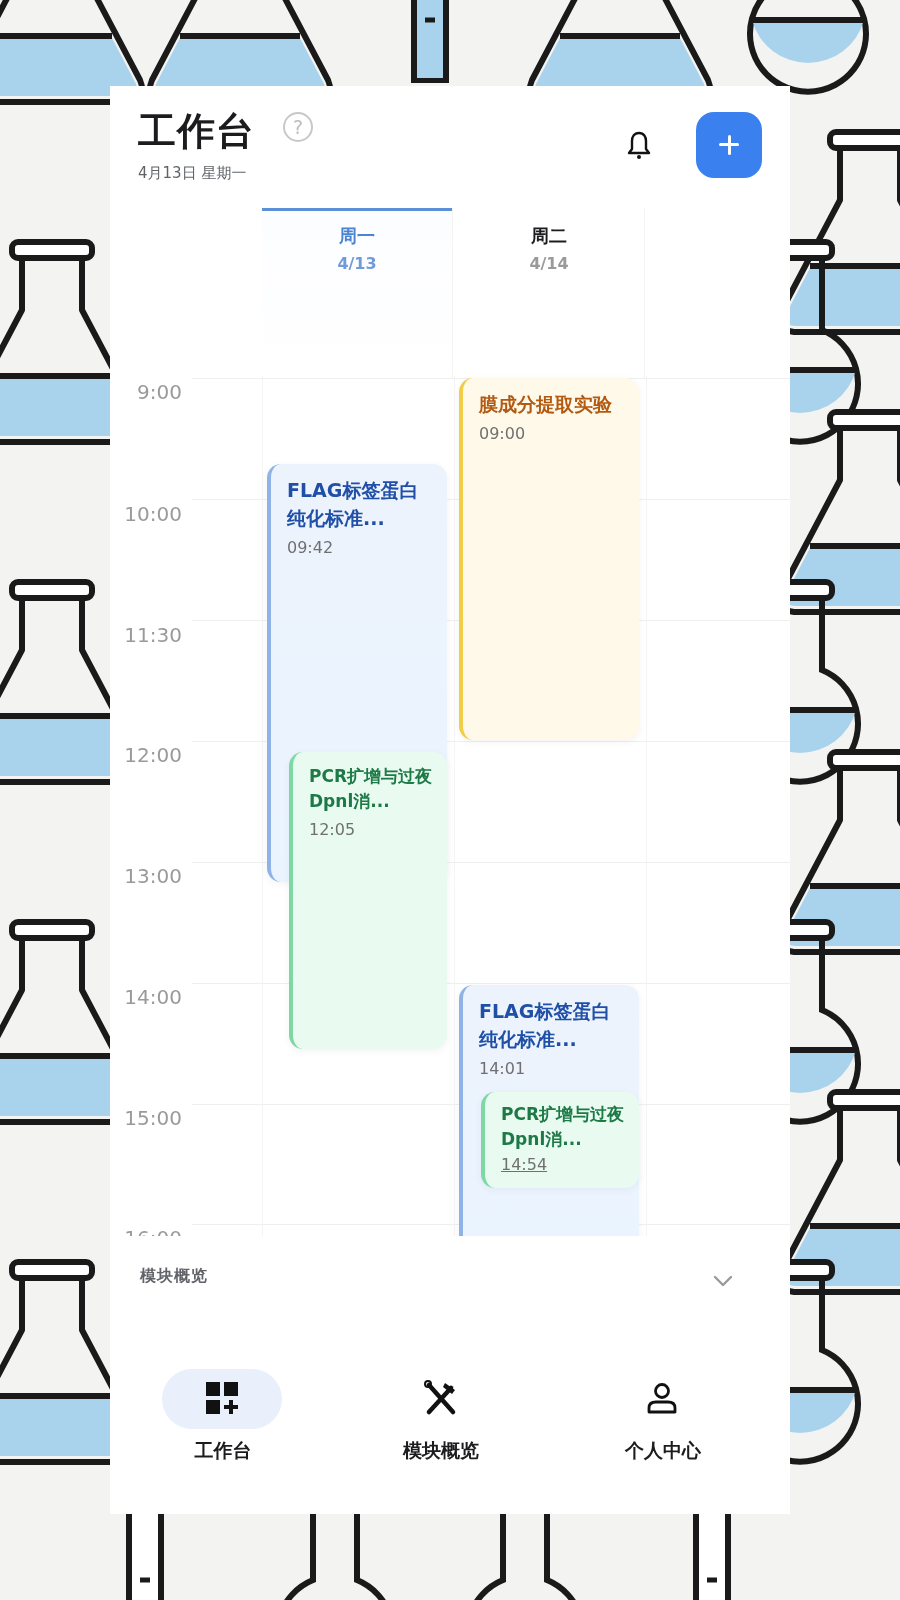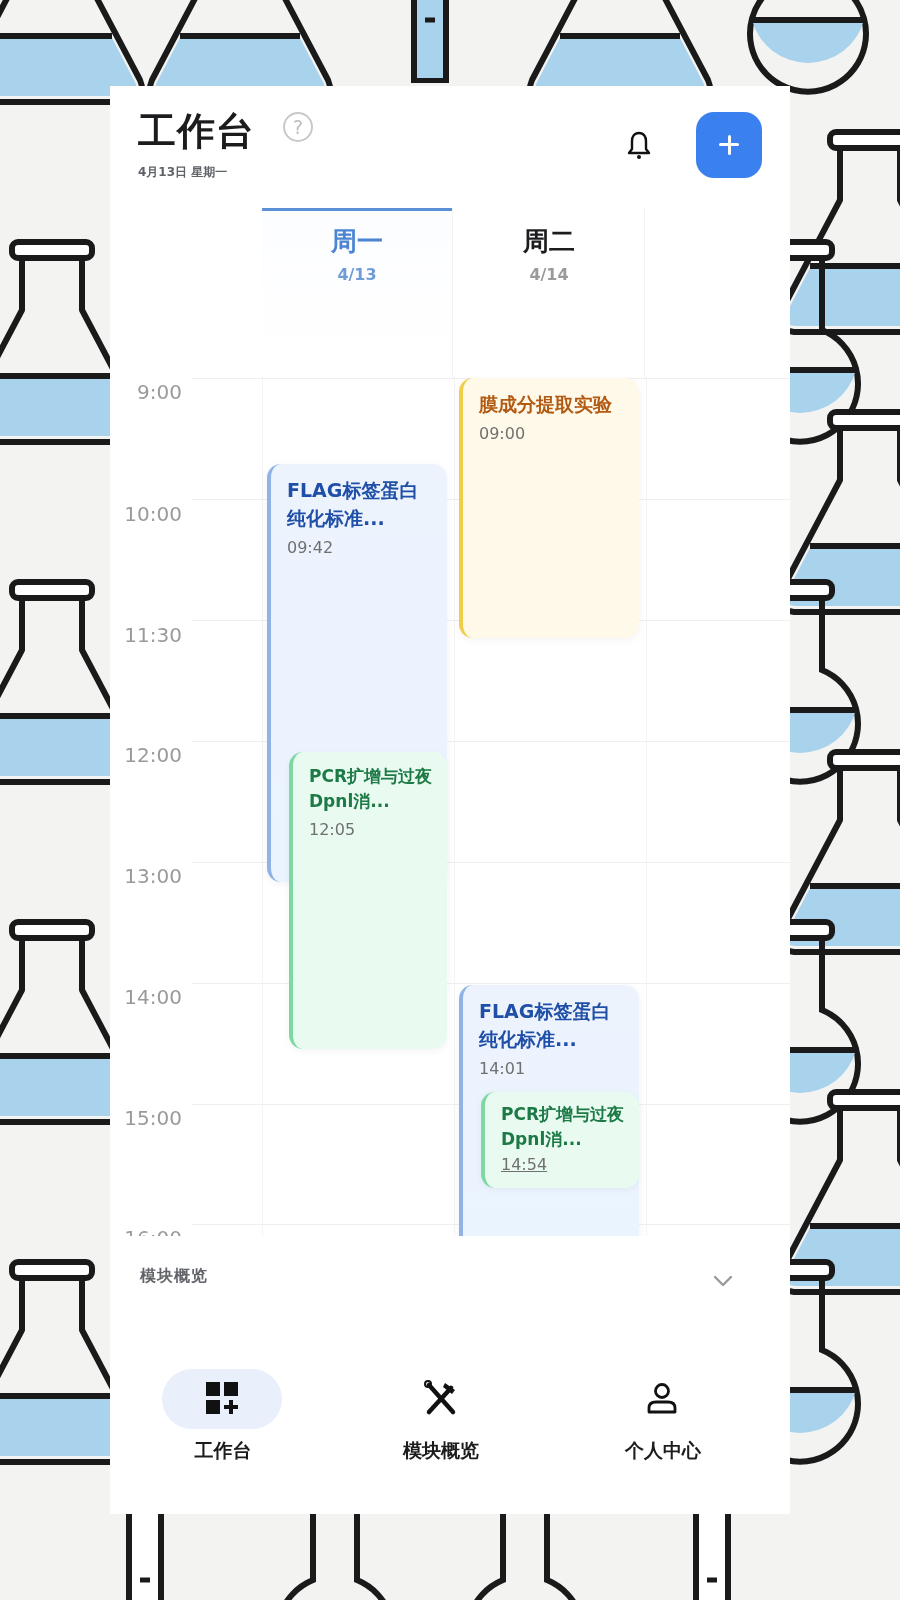--- a/index.html
+++ b/index.html
@@ -15,34 +15,34 @@
     background: #ffffff; overflow: hidden;
   }
 
   
   .title { position: absolute; left: 28px; top: 20px; font-size: 38px; font-weight: bold; color: #1c1c1e; letter-spacing: 1px; }
   .help-icon {
     position: absolute; left: 173px; top: 26px; width: 30px; height: 30px;
     border: 2px solid #c8c8c8; border-radius: 50%; box-sizing: border-box;
     color: #bdbdbd; font-size: 19px; line-height: 26px; text-align: center;
   }
-  .subtitle { position: absolute; left: 28px; top: 78px; font-size: 12px; color: #5f6368; font-weight: bold; }
+  .subtitle { position: absolute; left: 28px; top: 78px; font-size: 15px; color: #5f6368; font-weight: normal; }
   .bell-icon { position: absolute; left: 516px; top: 44px; width: 26px; height: 30px; }
   .add-btn {
     position: absolute; left: 586px; top: 26px; width: 66px; height: 66px;
     background: #3a80ee; border-radius: 18px;
   }
   .add-btn::before, .add-btn::after { content: ""; position: absolute; background: #fff; border-radius: 2px; }
   .add-btn::before { left: 23px; top: 31px; width: 20px; height: 3px; }
   .add-btn::after { left: 31.5px; top: 23px; width: 3px; height: 20px; }
 
   
   .day-col-head { position: absolute; top: 122px; width: 190px; height: 170px; text-align: center; }
   .day-col-head.active { border-top: 3px solid #5b8fd6; background: linear-gradient(#fcfdff, #ffffff); box-sizing: border-box; }
-  .day-name { margin-top: 16px; font-size: 26px; font-weight: bold; color: #1c1c1e; }
+  .day-name { margin-top: 16px; font-size: 18px; font-weight: bold; color: #1c1c1e; }
   .active .day-name { margin-top: 13px; color: #4d84d2; }
   .day-date { margin-top: 6px; font-size: 16px; font-weight: bold; color: #9a9a9a; }
   .active .day-date { color: #6f9bd9; }
   .col-sep { position: absolute; top: 122px; width: 1px; height: 170px; background: #f3f3f3; }
 
   
   .grid { position: absolute; left: 0; top: 290px; width: 680px; height: 870px; }
   .hour-line { position: absolute; left: 82px; right: 0; height: 1px; background: #efefef; }
   .hour-label { position: absolute; left: 0; width: 72px; text-align: right; font-size: 20px; color: #9a9a9a; }
   .vline { position: absolute; top: 0; width: 1px; height: 870px; background: #f4f4f4; }
@@ -169,21 +169,21 @@
 
     <div class="event ev-blue" style="left:157px; top:88px; width:180px; height:418px;">
       <div class="ev-title">FLAG标签蛋白纯化标准...</div>
       <div class="ev-time">09:42</div>
     </div>
     <div class="event ev-green" style="left:179px; top:376px; width:158px; height:297px;">
       <div class="ev-title">PCR扩增与过夜Dpnl消...</div>
       <div class="ev-time">12:05</div>
     </div>
 
-    <div class="event ev-yellow" style="left:349px; top:2px; width:180px; height:260px;">
+    <div class="event ev-yellow" style="left:349px; top:2px; width:180px; height:362px;">
       <div class="ev-title">膜成分提取实验</div>
       <div class="ev-time">09:00</div>
     </div>
     <div class="event ev-blue" style="left:349px; top:609px; width:180px; height:270px;">
       <div class="ev-title">FLAG标签蛋白纯化标准...</div>
       <div class="ev-time">14:01</div>
     </div>
     <div class="event ev-green" style="left:371px; top:716px; width:158px; height:96px; padding-top:10px;">
       <div class="ev-title">PCR扩增与过夜Dpnl消...</div>
       <div class="ev-time" style="margin-top:3px;text-decoration:underline;">14:54</div>

